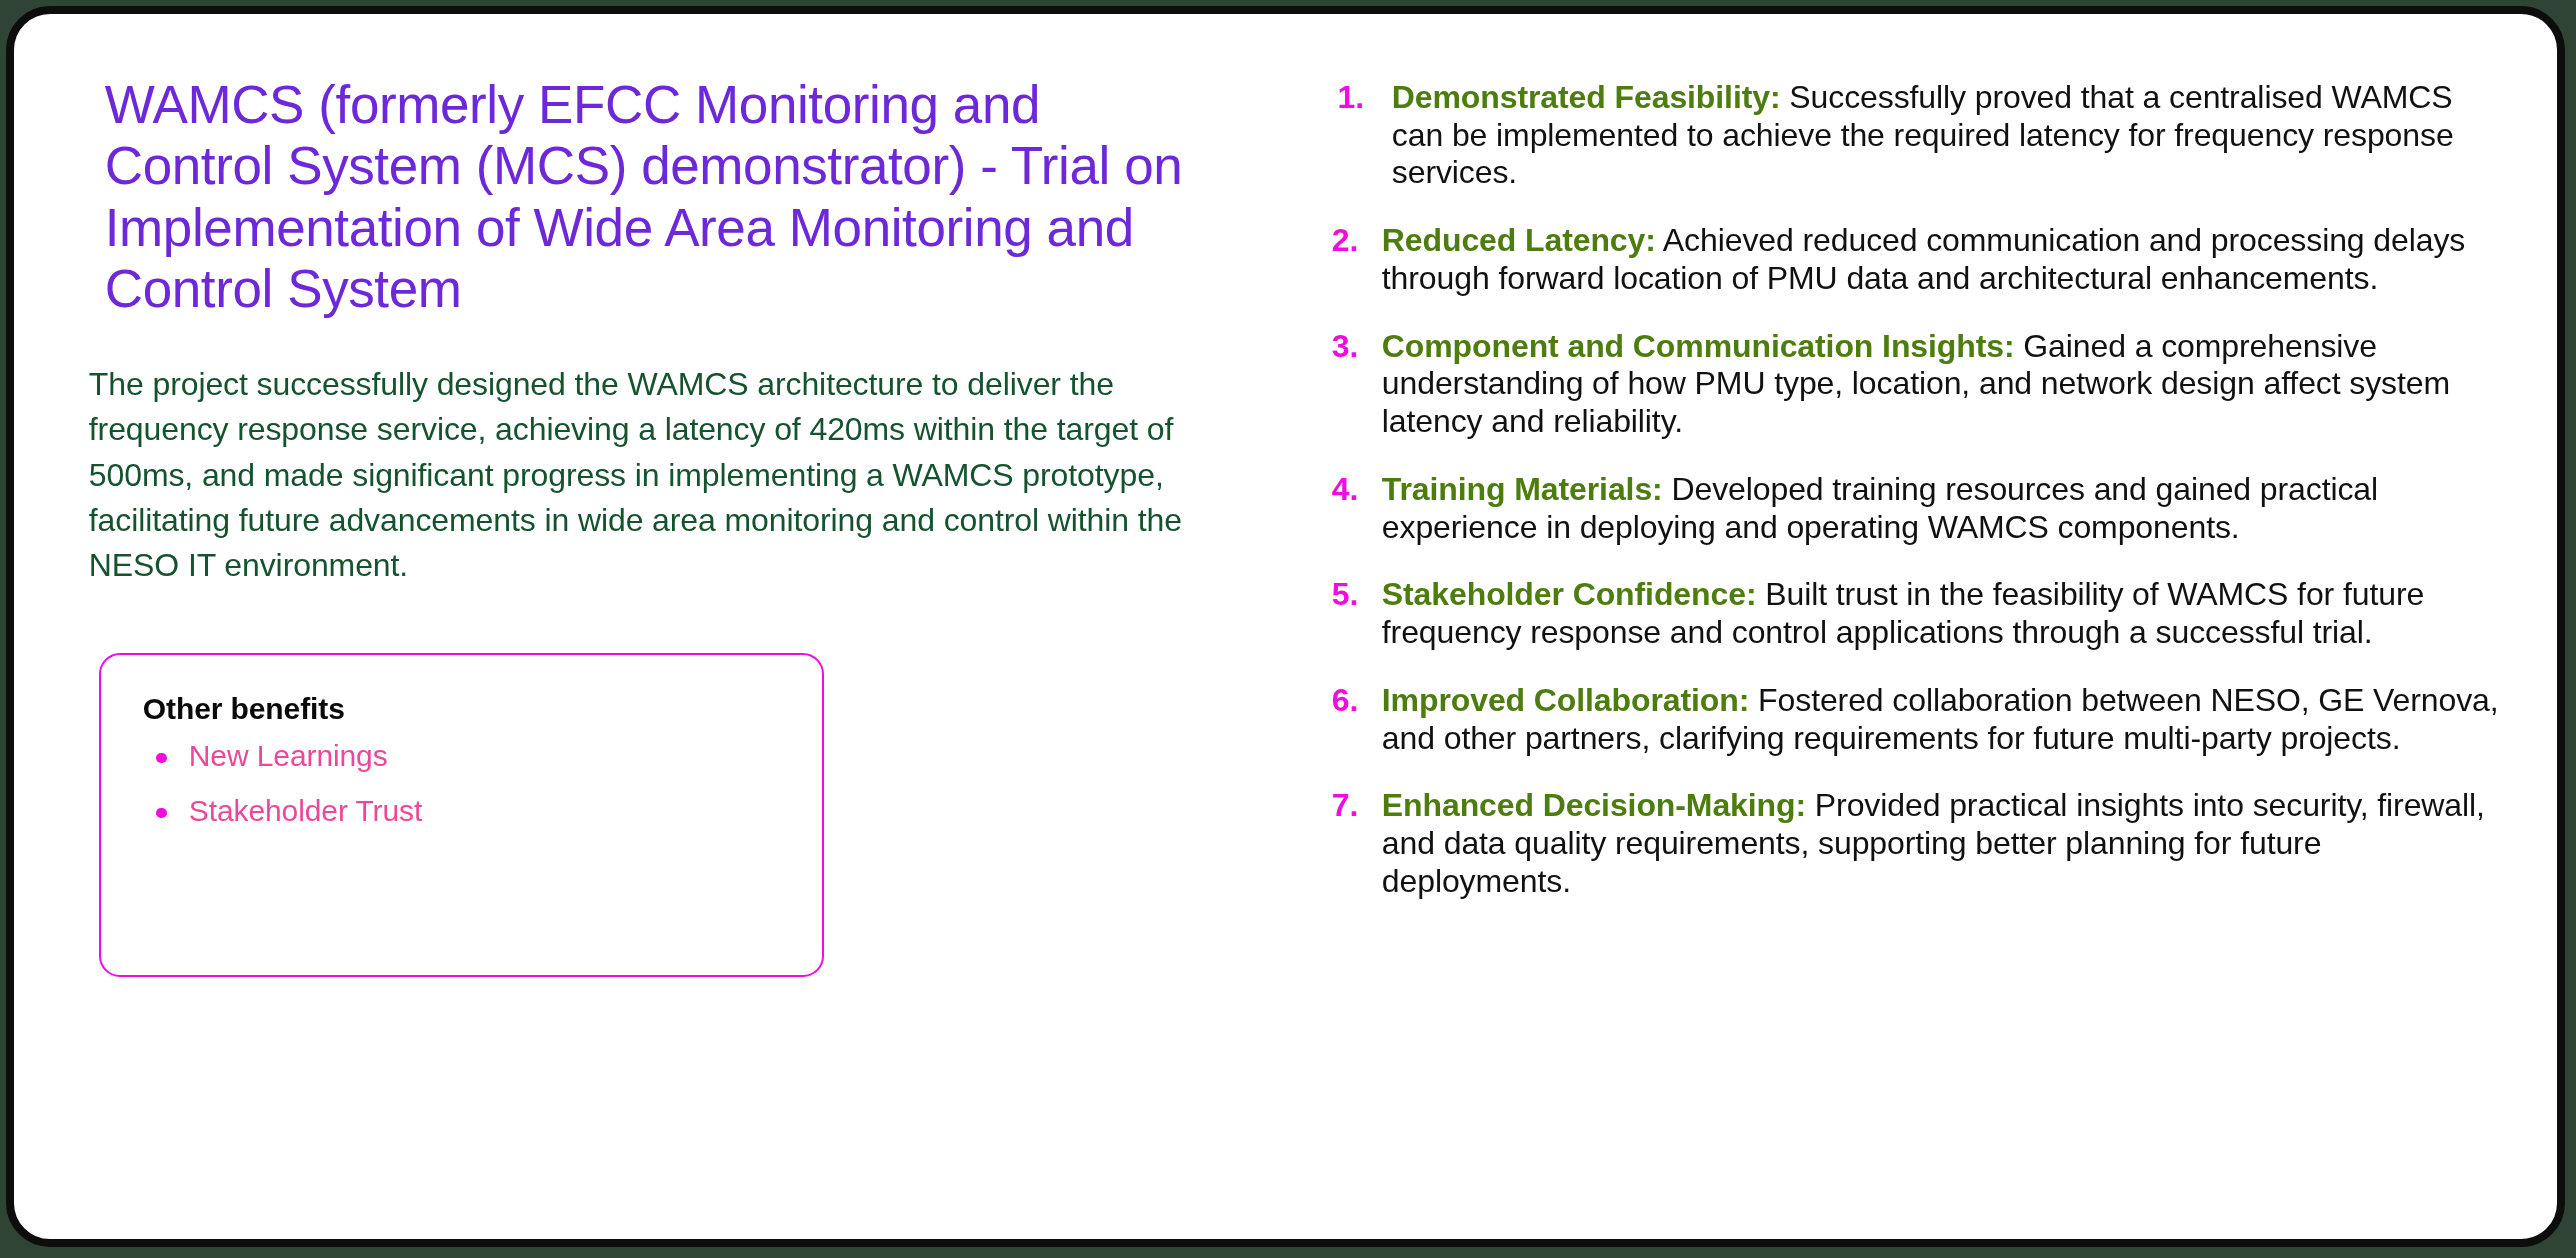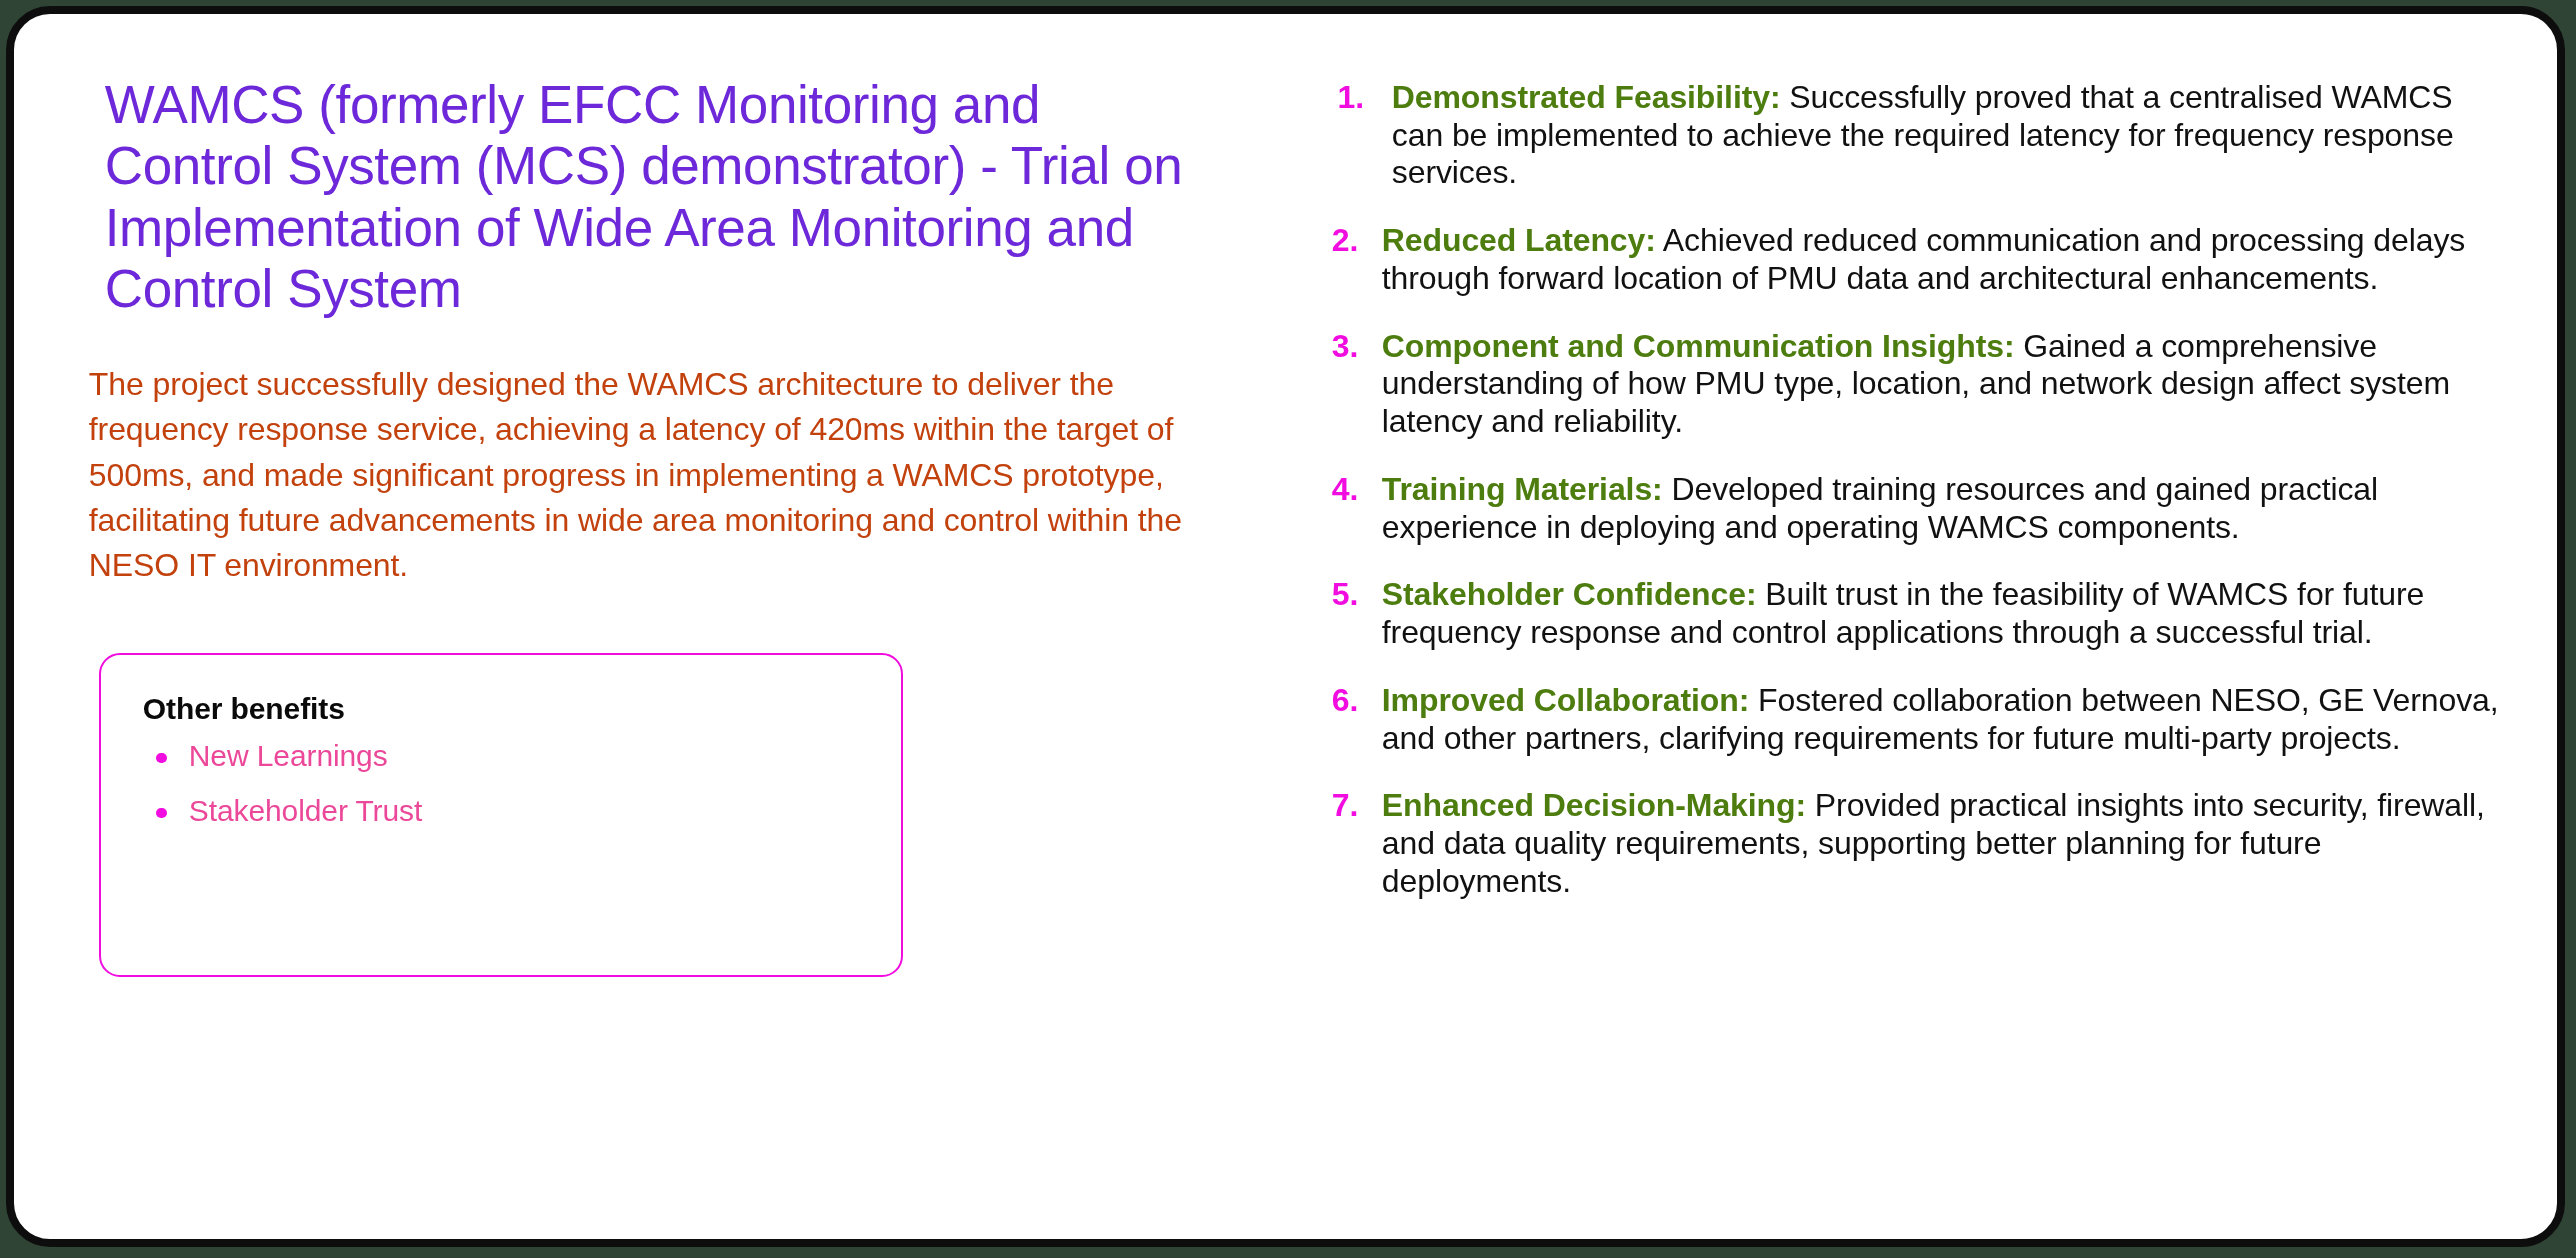--- a/index.html
+++ b/index.html
@@ -44,34 +44,34 @@
     color: #6d28d9;
     font-size: 53px;
     line-height: 1.16;
     font-weight: 400;
     letter-spacing: -0.4px;
     margin: 0 0 42px 16px;
     max-width: 1086px;
   }
 
   .slide-summary {
-    color: #c2410c;
+    color: #14532d;
     font-size: 32px;
     line-height: 1.42;
     font-weight: 400;
     margin: 0;
     max-width: 1119px;
     letter-spacing: -0.1px;
   }
 
   .benefits-box {
     position: absolute;
     left: 85px;
     top: 639px;
-    width: 804px;
+    width: 725px;
     height: 324px;
     border: 2.9px solid #f10ce0;
     border-radius: 21px;
     box-sizing: border-box;
     padding: 37px 42px 29px 42px;
   }
 
   .benefits-title {
     font-size: 30px;
     font-weight: 700;

